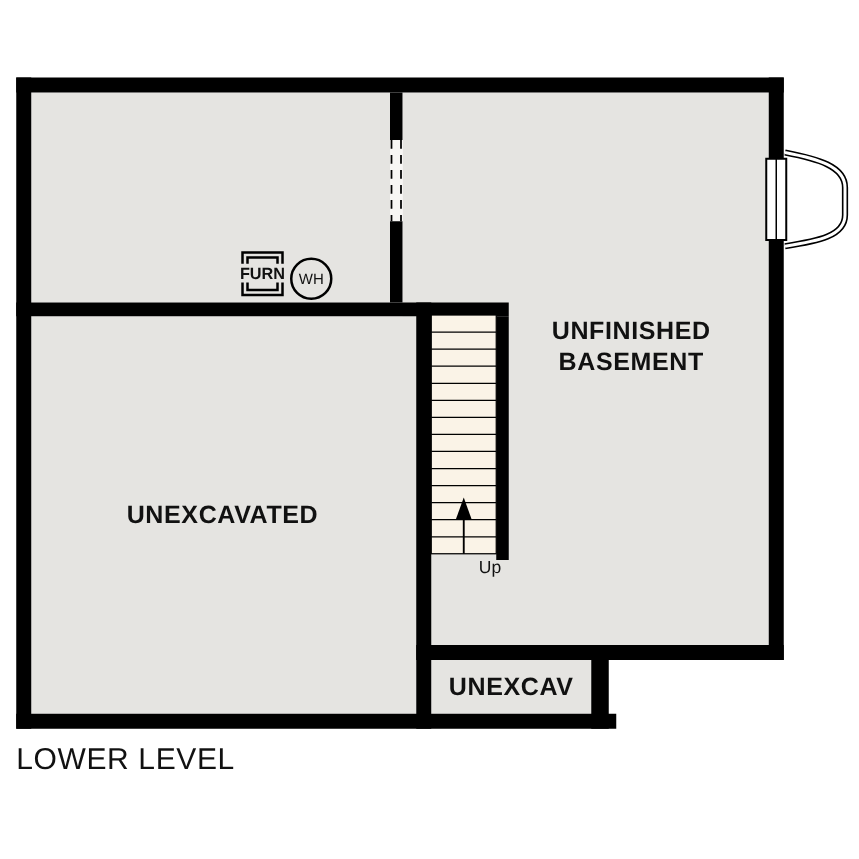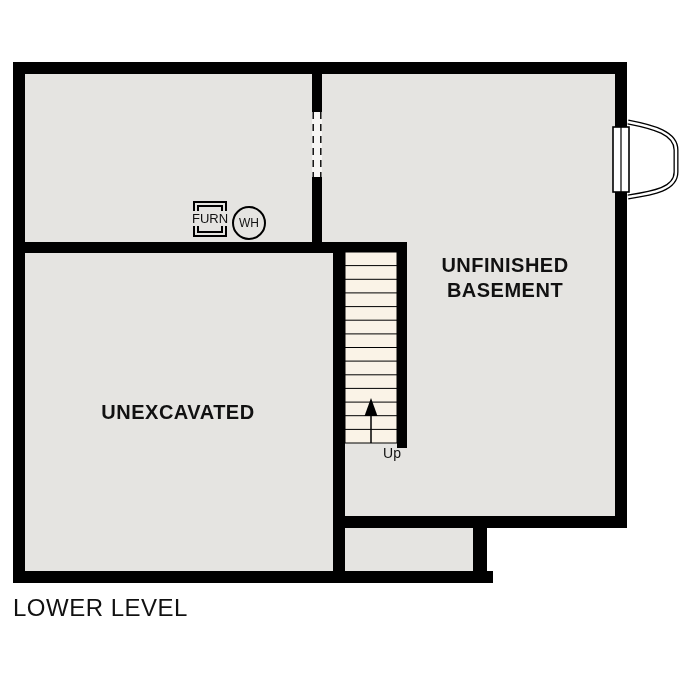--- a/index.html
+++ b/index.html
@@ -49,21 +49,21 @@
     background: var(--floor);
   }
   .furn-box .inner {
     position: absolute;
     left: 2px; top: 2px; right: 2px; bottom: 2px;
     border: 2px solid #000;
   }
   .furn-label {
     left: 186px; top: 211px; width: 48px;
   }
-  .furn-label span { background: var(--floor); padding: 0 1px; }
+  .furn-label span { background: var(--floor); padding: 0 1px; font-weight: bold; }
   .wh-circle {
     position: absolute;
     left: 232px; top: 206px;
     width: 30px; height: 30px;
     border: 2px solid #000;
     border-radius: 50%;
     background: var(--floor);
     display: flex; align-items: center; justify-content: center;
     font-size: 12px;
   }
@@ -147,18 +147,19 @@
     <span>WH</span>
   </div>
 
   <div class="label room-label unexcavated-label">UNEXCAVATED</div>
 
   <div class="label room-label basement-label">
     <div>UNFINISHED</div>
     <div>BASEMENT</div>
   </div>
 
+  <div class="label room-label unexcav-label">UNEXCAV</div>
 
   <div class="label up-label up-text">Up</div>
 
   <div class="label plan-title title-label">LOWER LEVEL</div>
 
 </div>
 
 </body></html>

